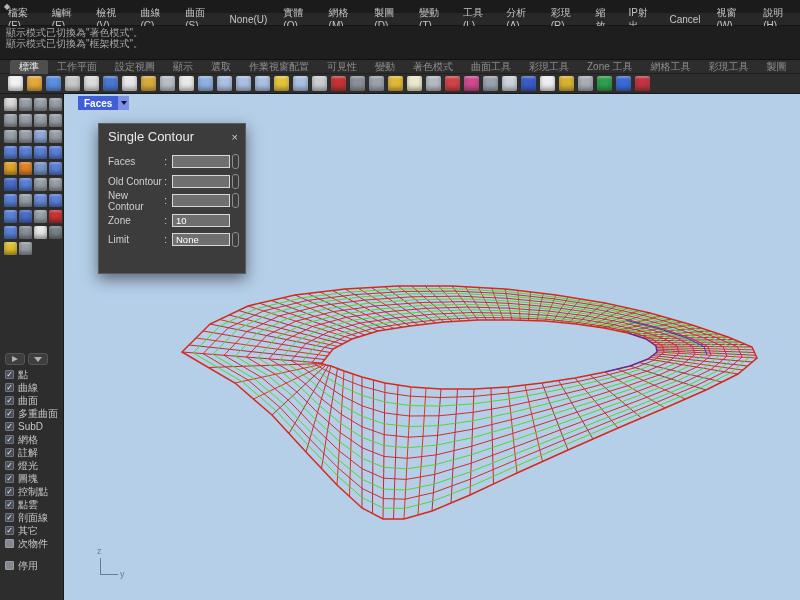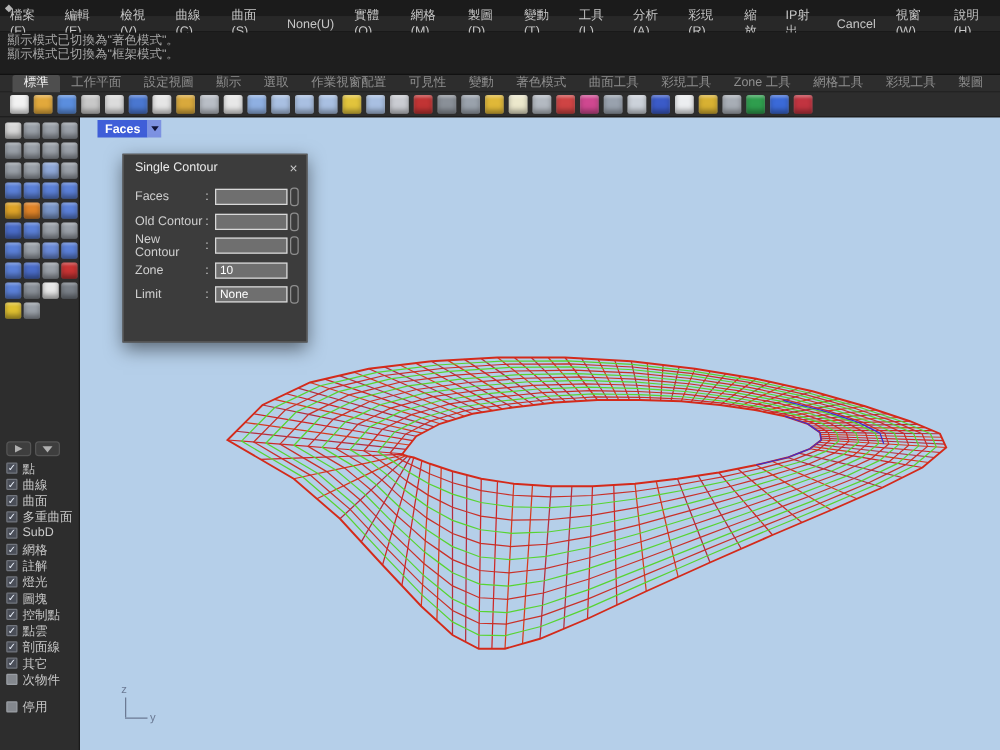--- a/index.html
+++ b/index.html
@@ -69,21 +69,21 @@
   .axis { position:absolute; left:30px; top:458px; width:30px; height:30px; }
   .axis .vline { position:absolute; left:6px; top:6px; width:1px; height:16px; background:#6b7a94; }
   .axis .hline { position:absolute; left:6px; top:22px; width:18px; height:1px; background:#6b7a94; }
   .axis .zl { position:absolute; left:3px; top:-6px; color:#6b7a94; font-size:9px; }
   .axis .yl { position:absolute; left:26px; top:17px; color:#6b7a94; font-size:9px; }
 
   
   .dialog { position:absolute; left:98px; top:123px; width:148px; height:151px; background:#3c3c3c;
     border:1px solid #5c5c5c; box-shadow:0 5px 14px rgba(0,0,0,.5); z-index:10; }
   .dtitle { display:flex; justify-content:space-between; align-items:center; padding:5px 7px 2px 9px; }
-  .dtitle .t { color:#eaeaea; font-size:10px; }
+  .dtitle .t { color:#eaeaea; font-size:13px; }
   .dtitle .x { color:#c8c8c8; font-size:11px; line-height:10px; cursor:default; }
   .dfields { padding:6px 6px 0 9px; }
   .dfield { display:flex; align-items:center; height:19.5px; }
   .dlabel { color:#cfcfcf; font-size:10px; flex:1; }
   .dcolon { color:#cfcfcf; font-size:10px; margin-right:5px; }
   .dinput { width:58px; height:13px; background:#6f6f6f; border:1px solid #d8d8d8; color:#ffffff;
     font-size:9.5px; font-family:"Liberation Sans","DejaVu Sans",sans-serif; padding:0 0 0 3px; }
   .dside { width:7px; height:15px; margin-left:2px; background:#3c3c3c; border:1px solid #8e8e8e; border-radius:3px; padding:0; }
   .dside.hidden { visibility:hidden; }
   .dbuttons { display:flex; justify-content:space-between; padding:8px 8px 0 10px; }

